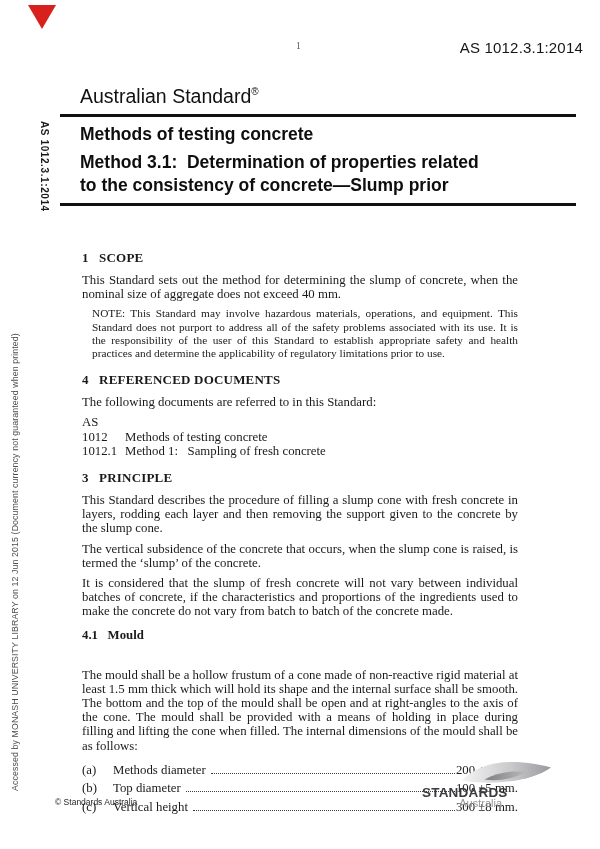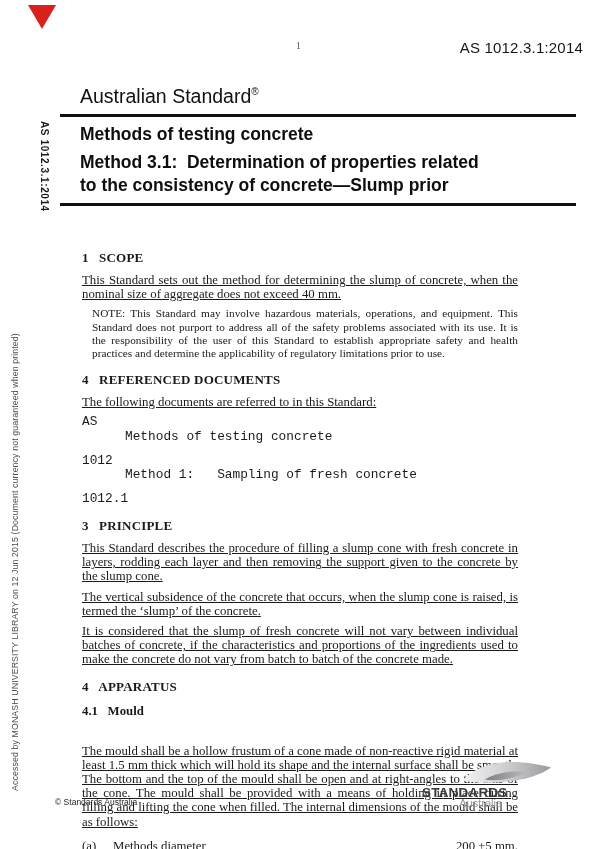--- a/index.html
+++ b/index.html
@@ -60,31 +60,31 @@
   
   .body-content { position:absolute; left:82px; top:234px; width:436px; }
   .sec-h {
     font:bold 13px "Liberation Serif", serif;
     margin:12px 0 7px; white-space:pre; letter-spacing:.2px;
   }
   .sec-h.first { margin-top:16px; }
   .sub-h { font:bold 12.8px "Liberation Serif", serif; margin:9px 0 25px; white-space:pre; }
   .para {
     font-size:12.8px; line-height:14.2px;
-    text-align:justify; margin-bottom:6px;text-decoration:underline;
+    text-align:justify; margin-bottom:6px;
   }
   .note {
     font-size:11.3px; line-height:13.2px;
     text-align:justify; margin:2px 0 9px 10px;
   }
   .ref-group-label { font-size:12.8px; line-height:14.2px; margin-top:2px; }
   .ref-row { display:flex; font-size:12.8px; line-height:14.2px; }
-  .ref-code { width:43px; flex:0 0 43px;margin-top:24px; }
+  .ref-code { width:43px; flex:0 0 43px; }
   .ref-title { white-space:pre; }
-  .ref-block { margin-bottom:10px;font-family:Liberation Mono, monospace; }
+  .ref-block { margin-bottom:10px; }
 
   .dims { margin-top:8px; }
   .dim-row { display:flex; align-items:baseline; font-size:12.8px; line-height:18.5px; }
   .dim-label { flex:0 0 31px; }
   .dim-leader { flex:1 1 auto; border-bottom:1.4px dotted #3d3d3d; margin:0 1px 4px 5px; }
   .dim-value { white-space:pre; }
 
   
   .access-note {
     position:absolute; left:10px; top:791px;
@@ -148,21 +148,20 @@
       <span class="ref-code">1012.1</span>
       <span class="ref-title">Method 1:   Sampling of fresh concrete</span>
     </div>
   </div>
 
   <div class="sec-h">3   PRINCIPLE</div>
   <div class="para">This Standard describes the procedure of filling a slump cone with fresh concrete in layers, rodding each layer and then removing the support given to the concrete by the slump cone.</div>
   <div class="para">The vertical subsidence of the concrete that occurs, when the slump cone is raised, is termed the ‘slump’ of the concrete.</div>
   <div class="para">It is considered that the slump of fresh concrete will not vary between individual batches of concrete, if the characteristics and proportions of the ingredients used to make the concrete do not vary from batch to batch of the concrete made.</div>
 
-  <div class="sec-h">4   APPARATUS</div>
   <div class="sub-h">4.1   Mould</div>
   <div class="para">The mould shall be a hollow frustum of a cone made of non-reactive rigid material at least 1.5 mm thick which will hold its shape and the internal surface shall be smooth. The bottom and the top of the mould shall be open and at right-angles to the axis of the cone. The mould shall be provided with a means of holding in place during filling and lifting the cone when filled. The internal dimensions of the mould shall be as follows:</div>
 
   <div class="dims">
     <div class="dim-row">
       <span class="dim-label">(a)</span>
       <span class="dim-name">Methods diameter</span>
       <span class="dim-leader"></span>
       <span class="dim-value">200 ±5 mm.</span>
     </div>

